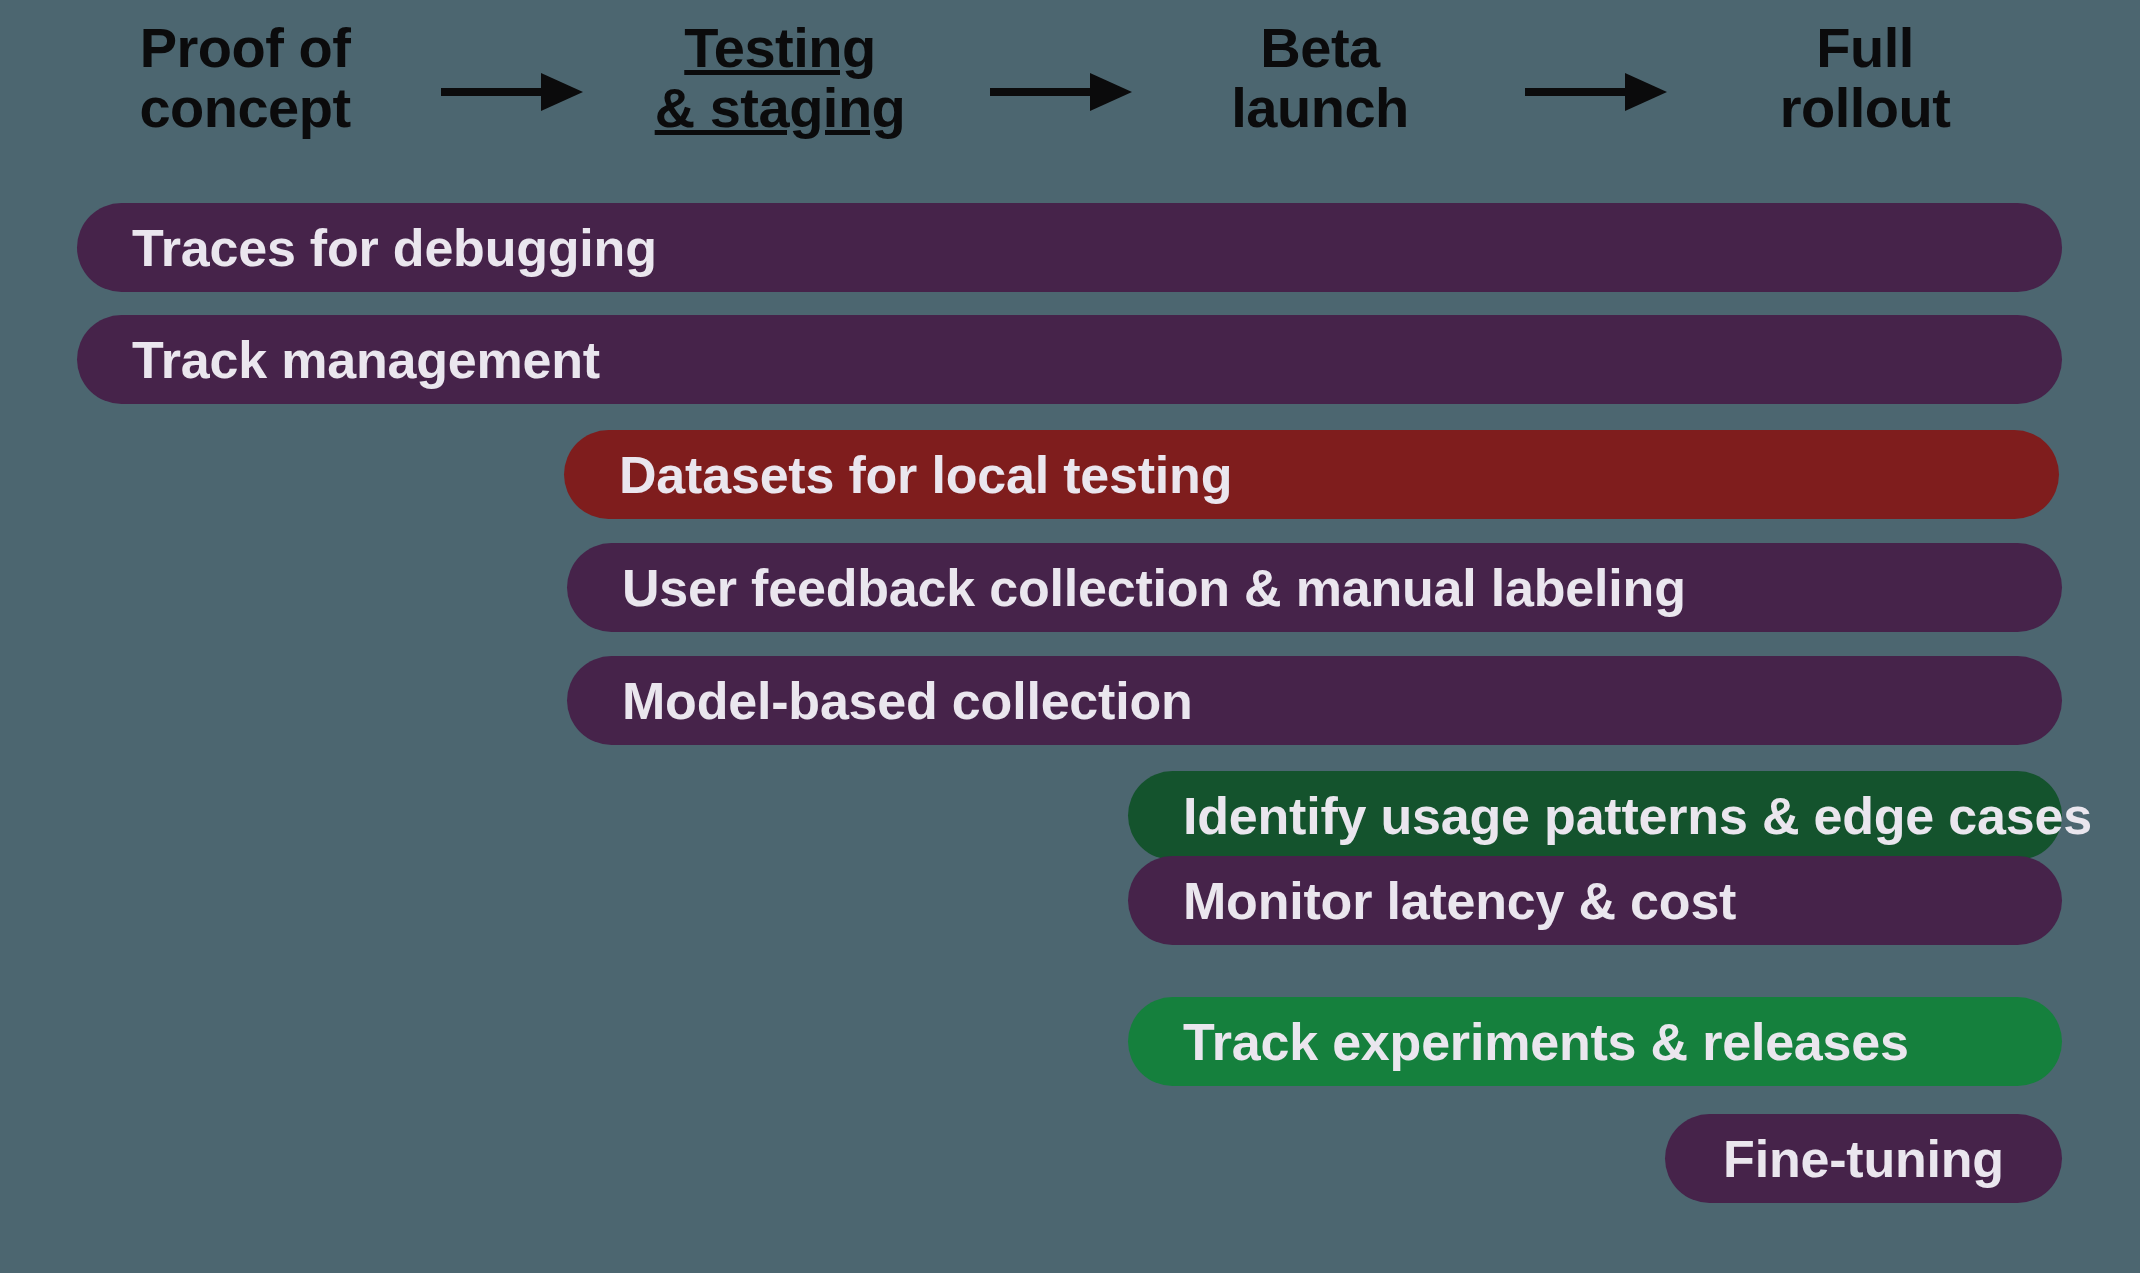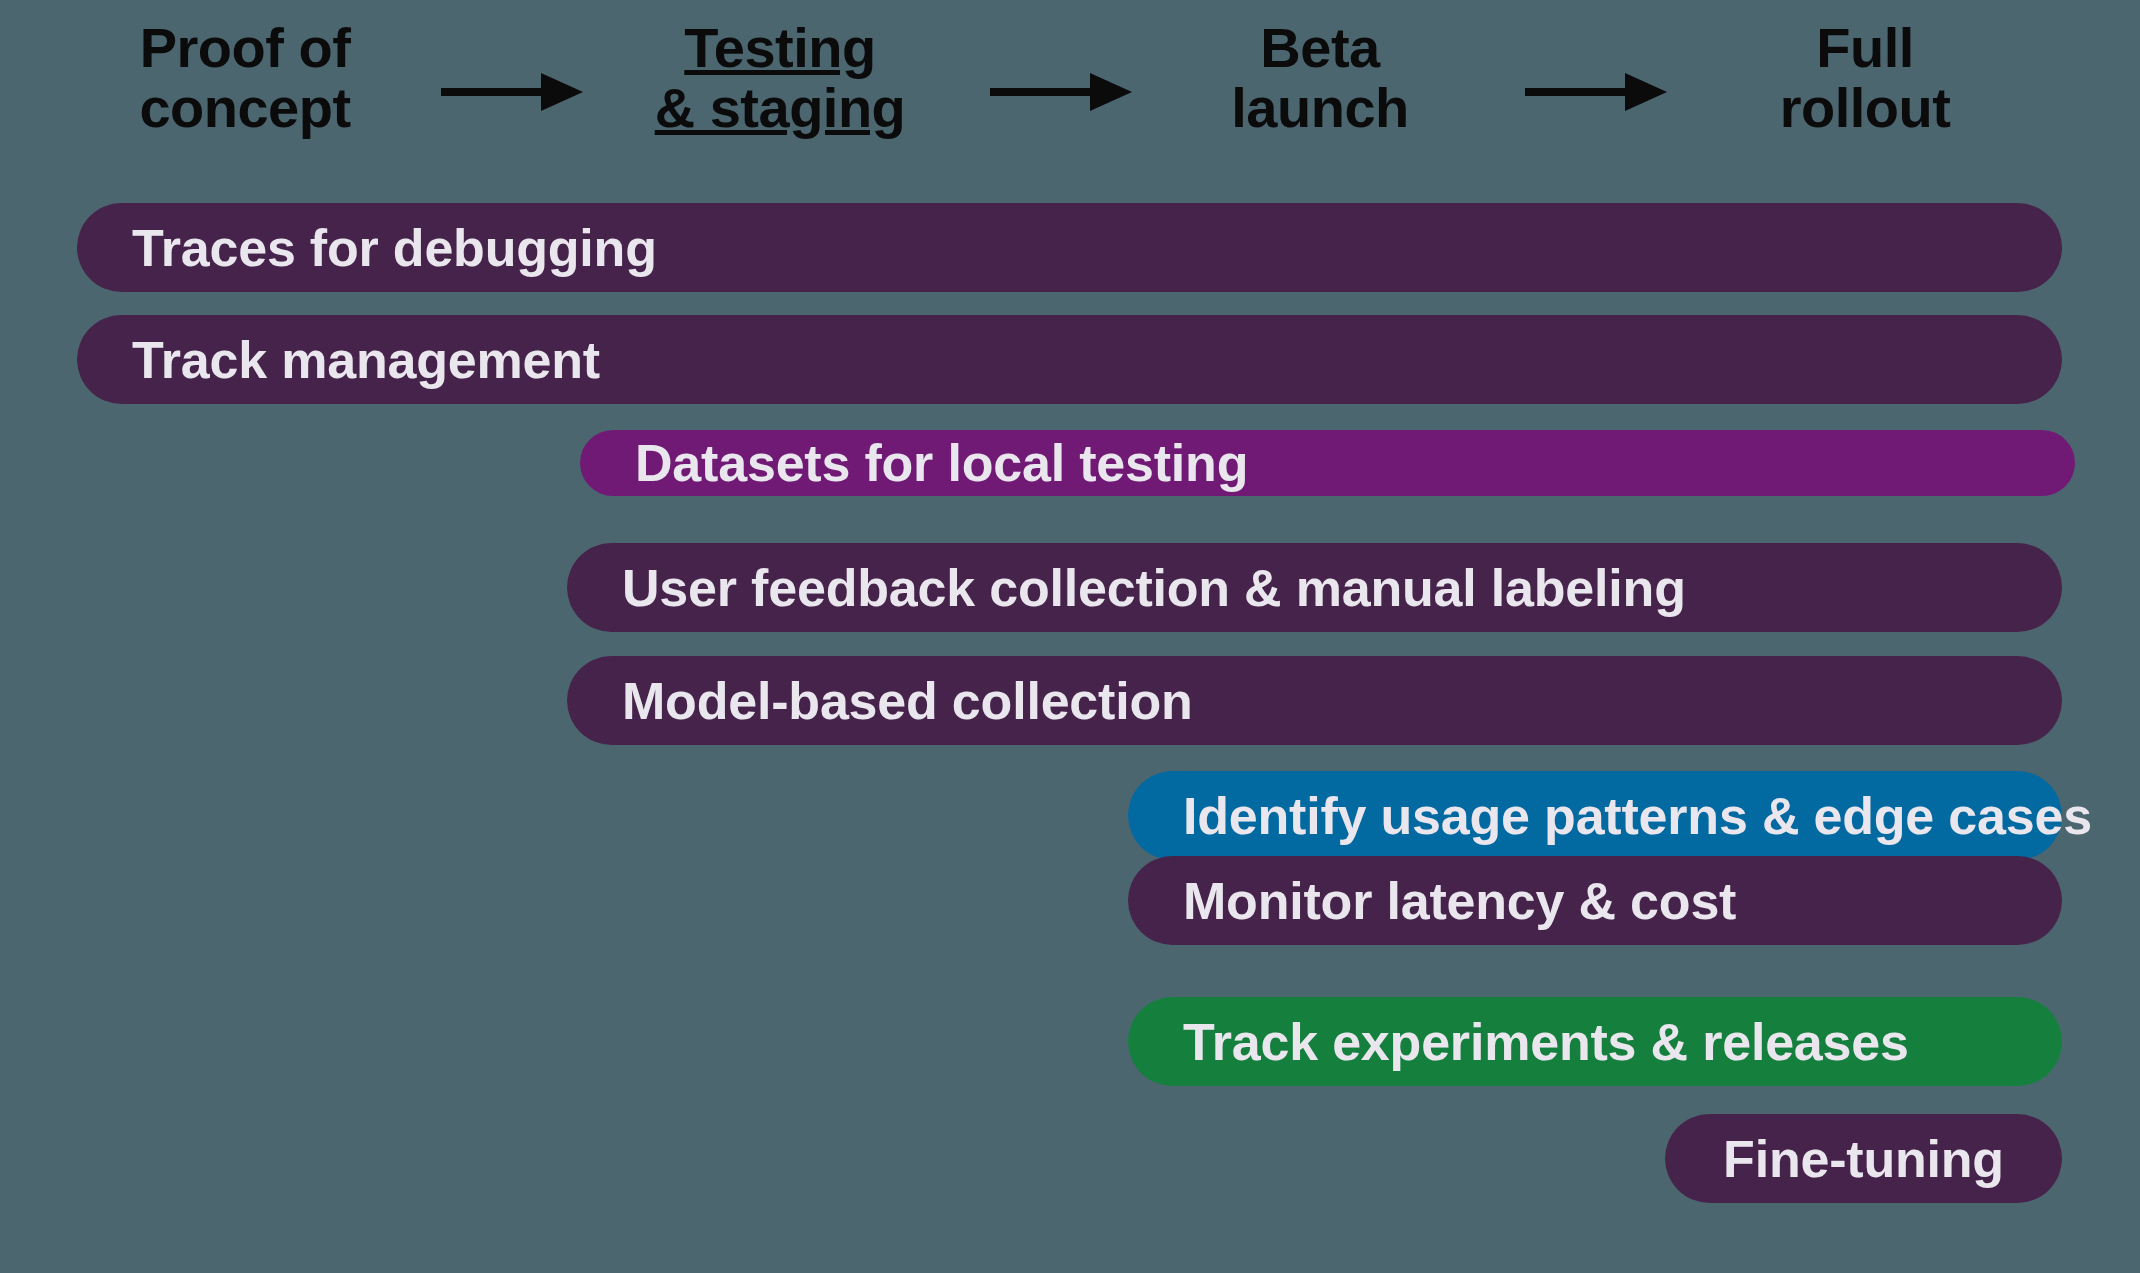--- a/index.html
+++ b/index.html
@@ -88,30 +88,30 @@
         <polygon points="100,11 142,30 100,49" fill="#0B0B0C"></polygon>
       </svg>
     </div>
   <div id="pill-layer">
       <div class="pill align-left" style="left: 77px; top: 203px; width: 1985px; height: 89px; background: rgb(70, 35, 74);">
         <span class="pill-label" style="color: rgb(234, 230, 238);">Traces for debugging</span>
       </div>
       <div class="pill align-left" style="left: 77px; top: 315px; width: 1985px; height: 89px; background: rgb(70, 35, 74);">
         <span class="pill-label" style="color: rgb(234, 230, 238);">Track management</span>
       </div>
-      <div class="pill align-left" style="left: 580px; top: 430px; width: 1495px; height: 66px; background: #701a75;">
+      <div class="pill align-left" style="left: 564px; top: 430px; width: 1495px; height: 89px; background: #7f1d1d;">
         <span class="pill-label" style="color: rgb(234, 230, 238);">Datasets for local testing</span>
       </div>
       <div class="pill align-left" style="left: 567px; top: 543px; width: 1495px; height: 89px; background: rgb(70, 35, 74);">
         <span class="pill-label" style="color: rgb(234, 230, 238);">User feedback collection &amp; manual labeling</span>
       </div>
       <div class="pill align-left" style="left: 567px; top: 656px; width: 1495px; height: 89px; background: rgb(70, 35, 74);">
         <span class="pill-label" style="color: rgb(234, 230, 238);">Model-based collection</span>
       </div>
-      <div class="pill align-left" style="left: 1128px; top: 771px; width: 934px; height: 89px; background: #0369a1; text-align: center;">
+      <div class="pill align-left" style="left: 1128px; top: 771px; width: 934px; height: 89px; background: #14532d; text-align: center;">
         <span class="pill-label" style="color: rgb(234, 230, 238);">Identify usage patterns &amp; edge cases</span>
       </div>
       <div class="pill align-left" style="left: 1128px; top: 856px; width: 934px; height: 89px; background: rgb(70, 35, 74);">
         <span class="pill-label" style="color: rgb(234, 230, 238);">Monitor latency &amp; cost</span>
       </div>
       <div class="pill align-left" style="left: 1128px; top: 997px; width: 934px; height: 89px; background: #15803d;">
         <span class="pill-label" style="color: rgb(234, 230, 238);">Track experiments &amp; releases</span>
       </div>
       <div class="pill align-center" style="left: 1665px; top: 1114px; width: 397px; height: 89px; background: rgb(70, 35, 74);">
         <span class="pill-label" style="color: rgb(234, 230, 238);">Fine-tuning</span>

